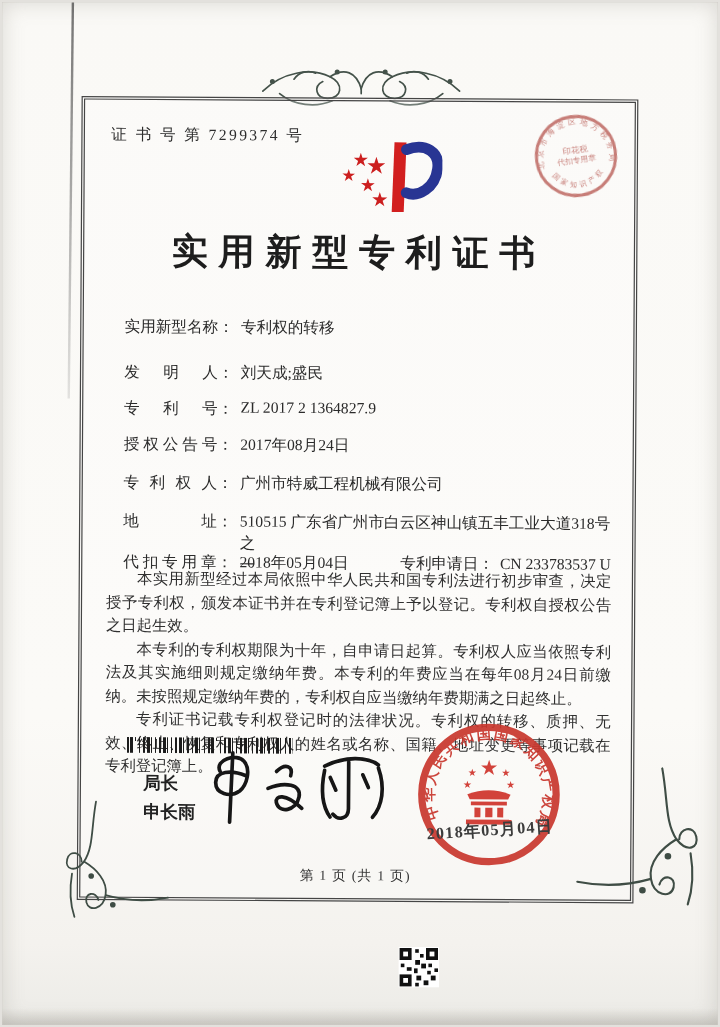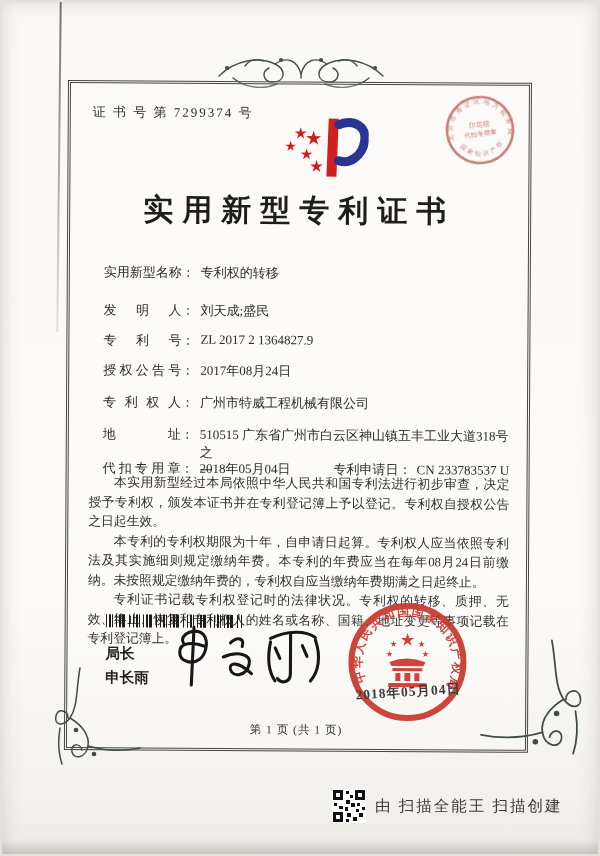--- a/index.html
+++ b/index.html
@@ -36,21 +36,21 @@
   .val{display:inline-block;margin-left:6px;vertical-align:top;max-width:310px;}
   .val2line{display:block;}
   .pair2{position:absolute;left:243px;top:0;white-space:nowrap;}
   .paras{position:absolute;left:20px;top:390px;width:421px;font-size:12.8px;line-height:19.5px;color:#303030;text-align:justify;}
   .paras p{margin:0;text-indent:2em;}
   .barcode{
     position:absolute;left:38px;top:531px;width:138px;height:13px;
     background:
       repeating-linear-gradient(90deg,#1c1c1c 0 1.5px,transparent 1.5px 3px,#1c1c1c 3px 5.5px,transparent 5.5px 6.5px,#1c1c1c 6.5px 7.2px,transparent 7.2px 10px,#1c1c1c 10px 11px,transparent 11px 13.5px);
   }
-  .officer{position:absolute;left:38px;top:558px;font-size:14.5px;font-weight:bold;color:#222;line-height:24px;}
+  .officer{position:absolute;left:52px;top:558px;font-size:14.5px;font-weight:bold;color:#222;line-height:24px;}
   .signature{position:absolute;left:100px;top:540px;width:180px;height:66px;}
   .seal{position:absolute;left:278px;top:515px;width:124px;height:124px;opacity:.92;}
   .seal-date{
     position:absolute;left:266px;top:598px;width:150px;text-align:center;
     font-size:13.5px;font-weight:bold;color:#3c3c3c;letter-spacing:1px;
     transform:rotate(-4deg);
   }
   .page-num{position:absolute;left:0;top:638px;width:100%;text-align:center;font-size:11.5px;color:#333;letter-spacing:1px;}
   .tax-stamp{position:absolute;left:442px;top:92px;width:72px;height:72px;opacity:.85;filter:blur(.3px);transform:rotate(-8deg);}
   .ornament-top{position:absolute;left:213px;top:50px;width:172px;height:44px;}
@@ -236,17 +236,16 @@
         <rect x="19" y="14" width="4" height="4"></rect>
           <rect x="25" y="14" width="3" height="3"></rect>
           <rect x="30" y="18" width="3" height="3"></rect>
         <rect x="15" y="24" width="4" height="4"></rect>
           <rect x="21" y="28" width="4" height="4"></rect>
           <rect x="27" y="24" width="4" height="4"></rect>
         <rect x="14" y="30" width="3" height="3"></rect>
           <rect x="24" y="20" width="3" height="3"></rect>
       </g>
     </svg>
-    <span class="scan-footer-text">由 扫描全能王 扫描创建</span>
   </div>
 
   <div class="bottom-shade"></div>
 </div>
 
 </body></html>

